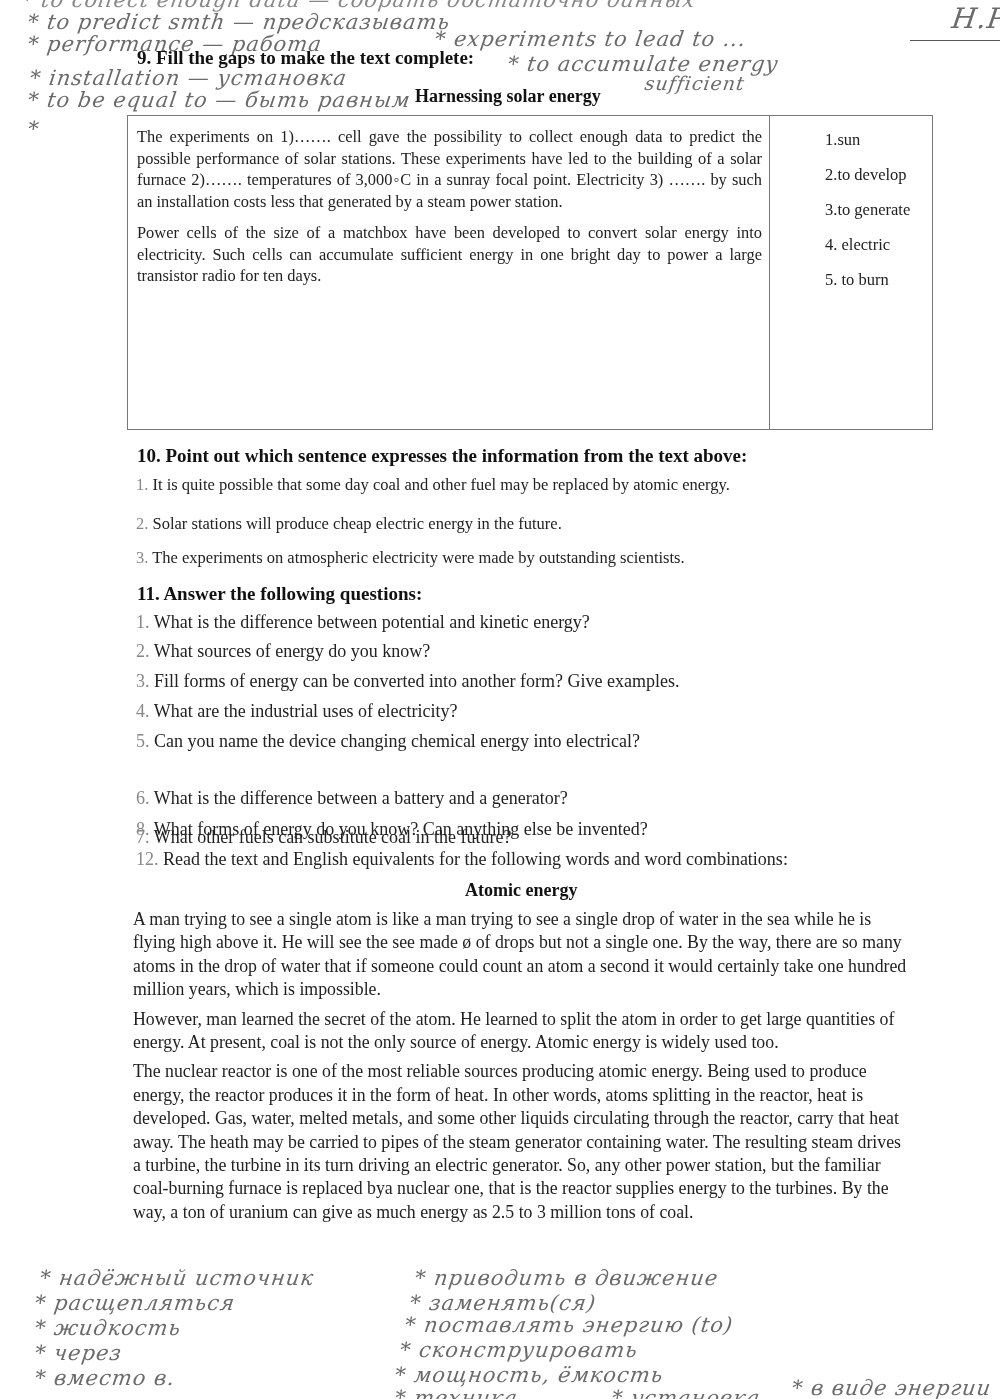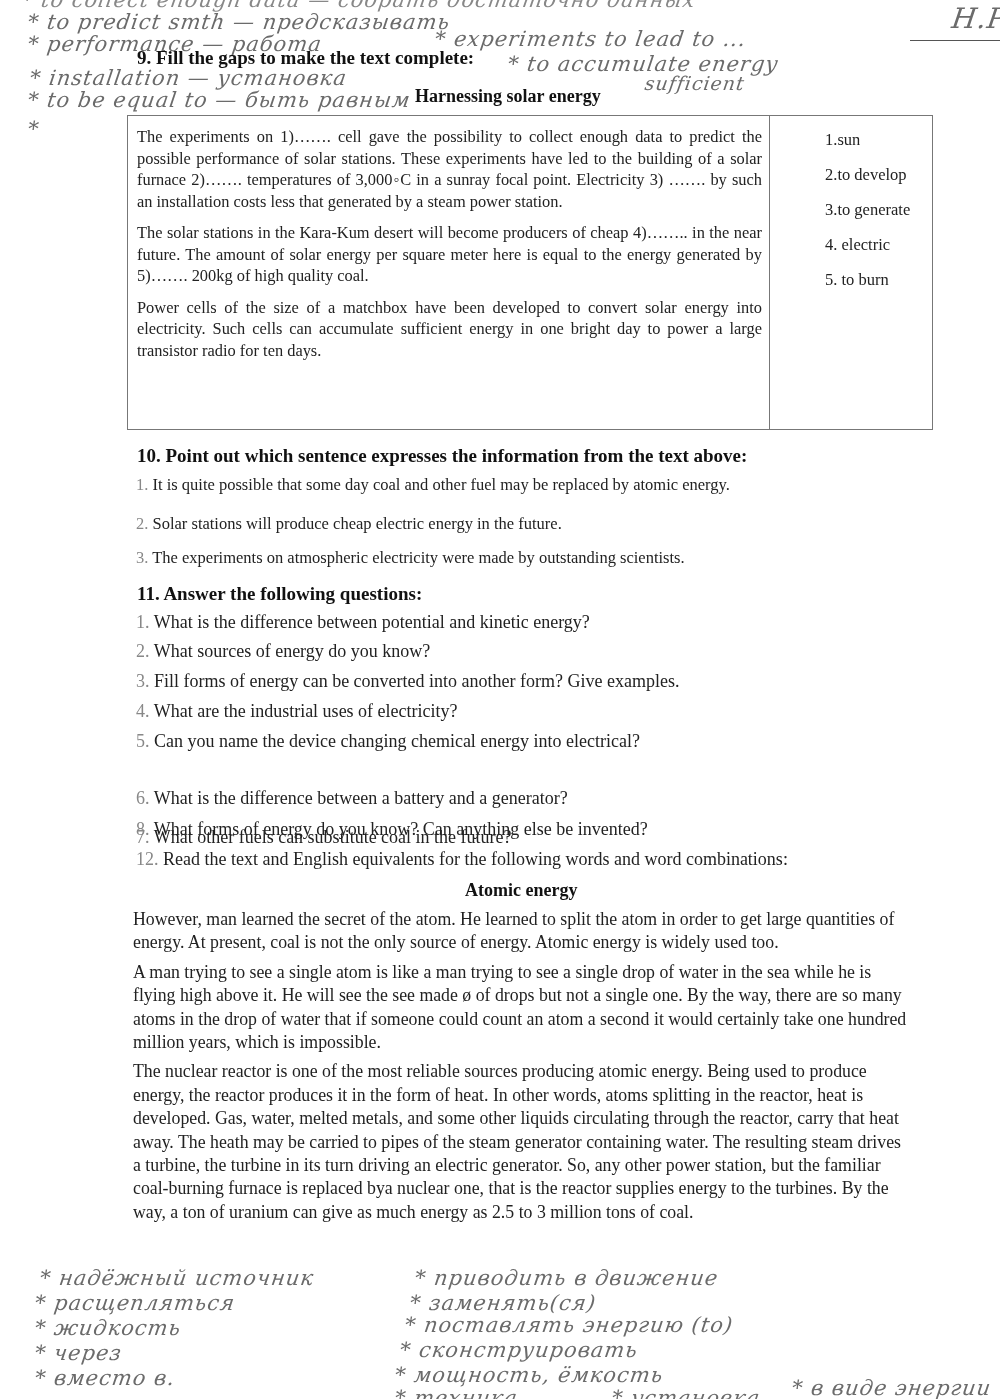--- a/index.html
+++ b/index.html
@@ -48,21 +48,20 @@
 <div class="hw" style="left:28px; top:117px;">*</div>
 <div class="hw" style="left:952px; top:2px; font-size:28px;">Н.Р.</div>
 <div class="hr-line" style="left:910px; top:40px; width:90px;"></div>
 
 <div class="heading" style="left:137px; top:47px;">9. Fill the gaps to make the text complete:</div>
 <div class="center-title" style="left:415px; top:86px;">Harnessing solar energy</div>
 
 <div class="task-table">
   <div class="task-text">
     <p>The experiments on 1)……. cell gave the possibility to collect enough data to predict the possible performance of solar stations. These experiments have led to the building of a solar furnace 2)……. temperatures of 3,000◦C in a sunray focal point. Electricity 3) ……. by such an installation costs less that generated by a steam power station.</p>
-    <p>The solar stations in the Kara-Kum desert will become producers of cheap 4)…….. in the near future. The amount of solar energy per square meter here is equal to the energy generated by 5)……. 200kg of high quality coal.</p>
     <p>Power cells of the size of a matchbox have been developed to convert solar energy into electricity. Such cells can accumulate sufficient energy in one bright day to power a large transistor radio for ten days.</p>
   </div>
   <div class="task-divider"></div>
   <div class="options">
     <div>1.sun</div>
     <div>2.to develop</div>
     <div>3.to generate</div>
     <div>4. electric</div>
     <div>5. to burn</div>
   </div>
@@ -116,22 +115,22 @@
   <span>What forms of energy do you know? Can anything else be invented?</span>
 </div>
 
 <div class="q-item" style="top:849px;">
   <span class="num">12.</span>
   <span>Read the text and English equivalents for the following words and word combinations:</span>
 </div>
 <div class="center-title" style="left:465px; top:880px; font-size:18px;">Atomic energy</div>
 
 <div class="reading" style="top:908px;">
+  <p>A man trying to see a single atom is like a man trying to see a single drop of water in the sea while he is flying high above it. He will see the see made ø of drops but not a single one. By the way, there are so many atoms in the drop of water that if someone could count an atom a second it would certainly take one hundred million years, which is impossible.</p>
   <p>However, man learned the secret of the atom. He learned to split the atom in order to get large quantities of energy. At present, coal is not the only source of energy. Atomic energy is widely used too.</p>
-  <p>A man trying to see a single atom is like a man trying to see a single drop of water in the sea while he is flying high above it. He will see the see made ø of drops but not a single one. By the way, there are so many atoms in the drop of water that if someone could count an atom a second it would certainly take one hundred million years, which is impossible.</p>
   <p>The nuclear reactor is one of the most reliable sources producing atomic energy. Being used to produce energy, the reactor produces it in the form of heat. In other words, atoms splitting in the reactor, heat is developed. Gas, water, melted metals, and some other liquids circulating through the reactor, carry that heat away. The heath may be carried to pipes of the steam generator containing water. The resulting steam drives a turbine, the turbine in its turn driving an electric generator. So, any other power station, but the familiar coal-burning furnace is replaced bya nuclear one, that is the reactor supplies energy to the turbines. By the way, a ton of uranium can give as much energy as 2.5 to 3 million tons of coal.</p>
 </div>
 
 <div class="hw" style="left:40px; top:1266px;">* надёжный источник</div>
 <div class="hw" style="left:35px; top:1291px;">* расщепляться</div>
 <div class="hw" style="left:35px; top:1316px;">* жидкость</div>
 <div class="hw" style="left:35px; top:1341px;">* через</div>
 <div class="hw" style="left:35px; top:1366px;">* вместо в.</div>
 
 <div class="hw" style="left:415px; top:1266px;">* приводить в движение</div>

